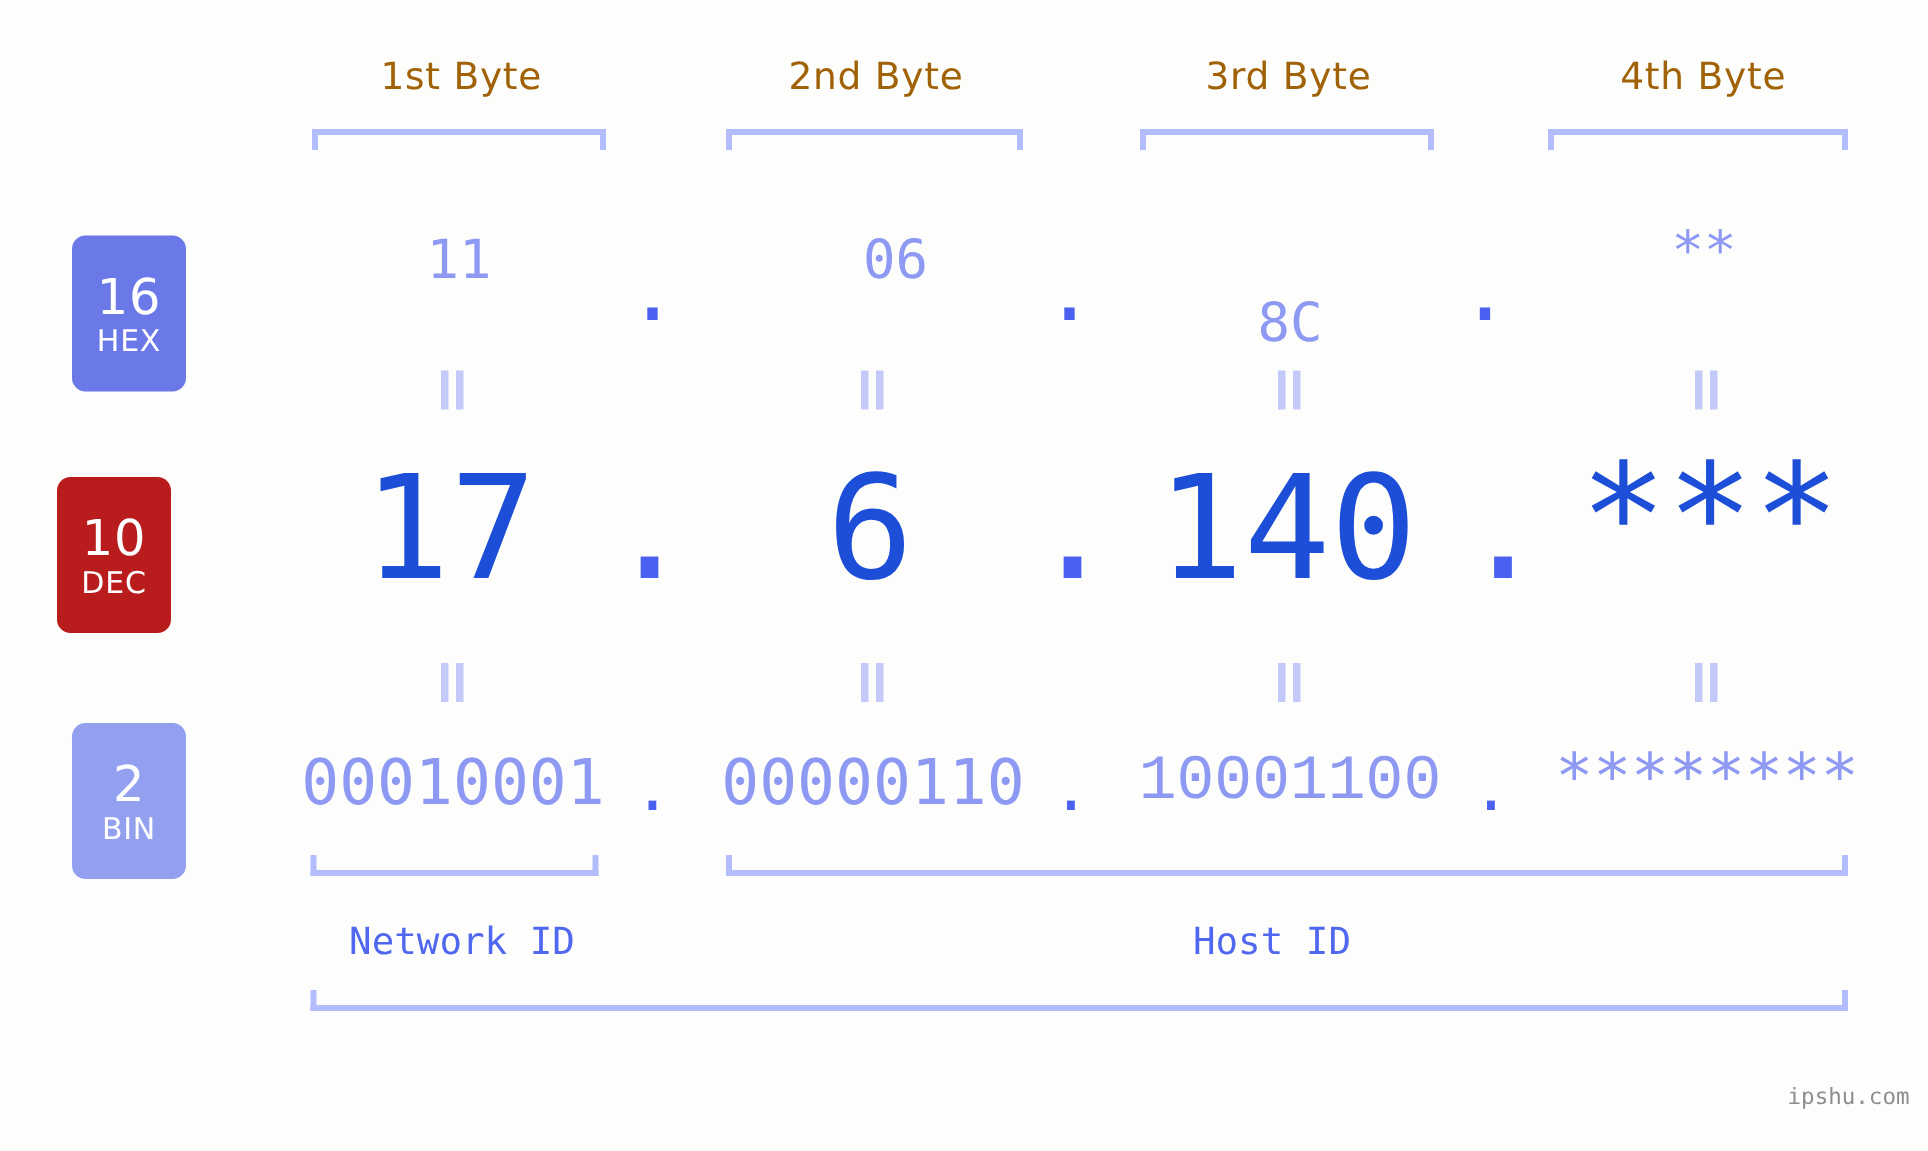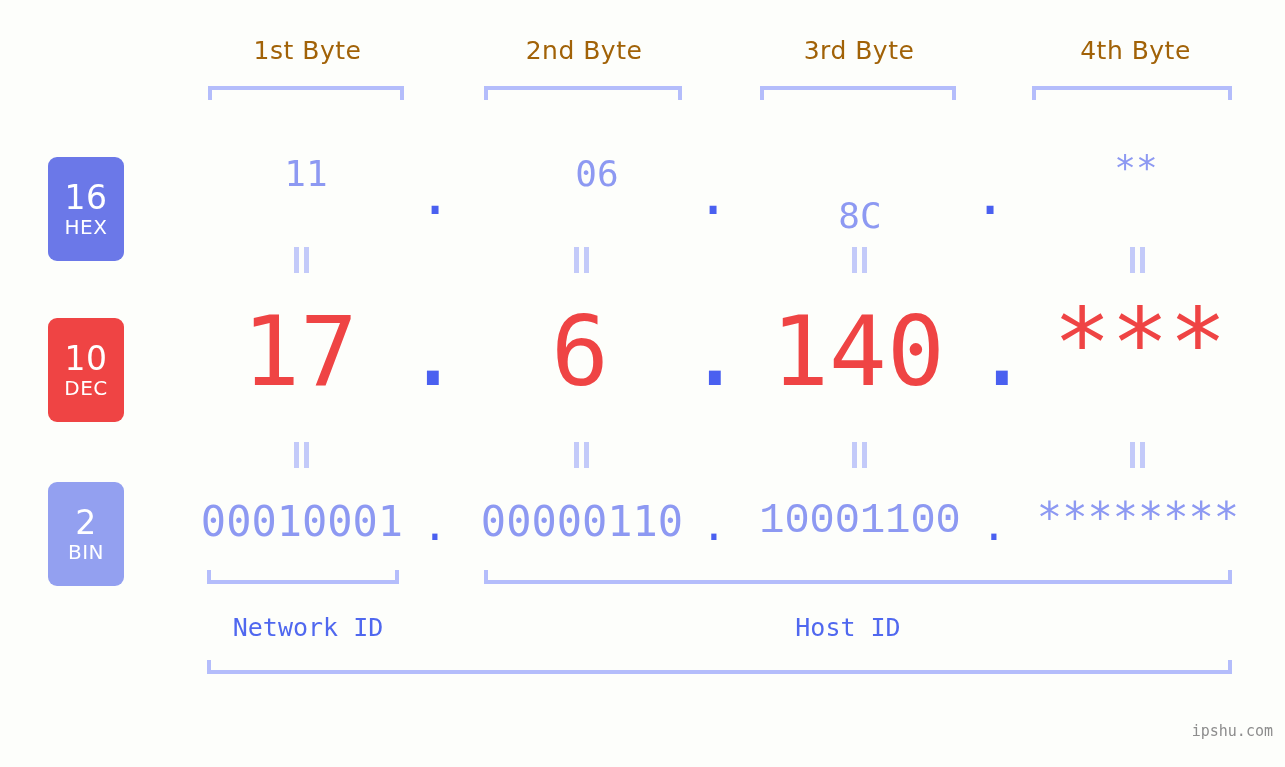--- a/index.html
+++ b/index.html
@@ -82,21 +82,21 @@
     color: #5068ef;
   }
   .dot {
     position: absolute;
     font-family: "DejaVu Sans Mono", monospace;
     color: #4a60f0;
     white-space: nowrap;
   }
   .row-hex .val { font-size: 36px; }
   .row-hex .dot { font-size: 56px; }
-  .row-dec .val { font-size: 96px; color: #ef4444; }
+  .row-dec .val { font-size: 96px; color: #1d4ed8; }
   .row-dec .dot { font-size: 96px; }
   .row-bin .val { font-size: 42px; }
   .row-bin .dot { font-size: 42px; }
 
   
   .eqbar {
     position: absolute;
     width: 22px;
     height: 26px;
   }
@@ -150,21 +150,21 @@
 
   <div class="bracket bracket-down" style="left:208px; top:86px; width:196px;"></div>
   <div class="bracket bracket-down" style="left:484px; top:86px; width:198px;"></div>
   <div class="bracket bracket-down" style="left:760px; top:86px; width:196px;"></div>
   <div class="bracket bracket-down" style="left:1032px; top:86px; width:200px;"></div>
 
   <div class="badge" style="left:48px; top:157px; background:#6b78e8;">
     <span class="num">16</span>
     <span class="nm">HEX</span>
   </div>
-  <div class="badge" style="left:48px; top:318px; background:#ef4444;text-align:right;">
+  <div class="badge" style="left:38px; top:318px; background:#b91c1c;text-align:right;">
     <span class="num">10</span>
     <span class="nm">DEC</span>
   </div>
   <div class="badge" style="left:48px; top:482px; background:#93a0f0;">
     <span class="num">2</span>
     <span class="nm">BIN</span>
   </div>
 
   <div class="row-hex">
     <div class="val" style="left:196px; top:153px; width:220px;">11</div>

